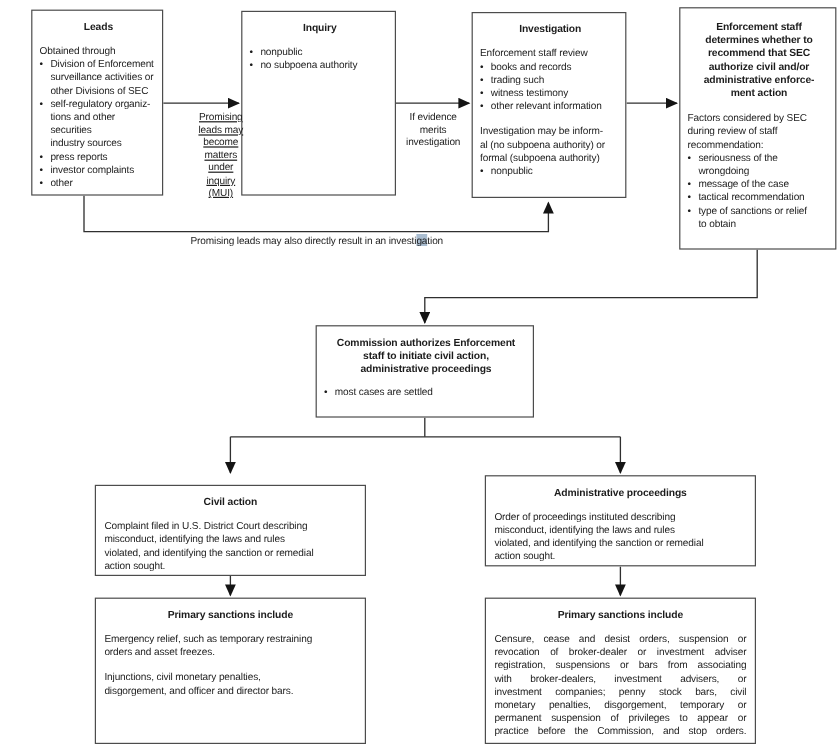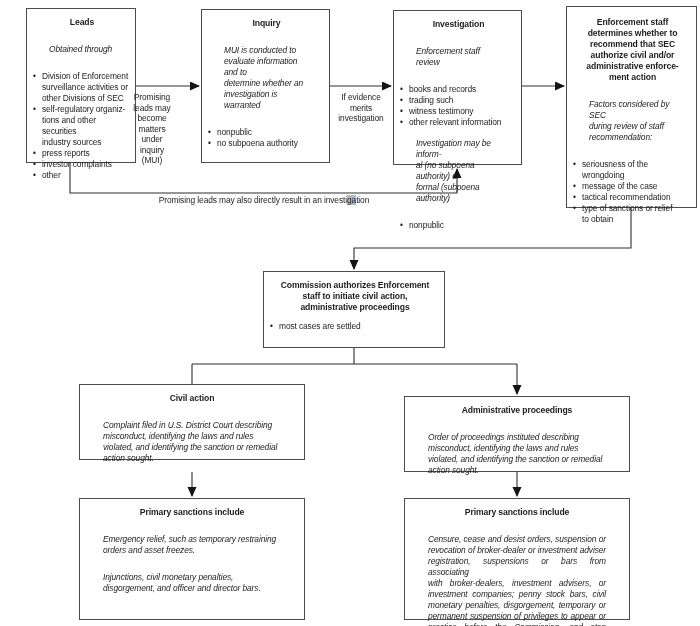--- a/index.html
+++ b/index.html
@@ -8,21 +8,21 @@
     font-family:"Liberation Sans","DejaVu Sans",sans-serif;
     font-size:8.4px;line-height:11px;color:#1c1c1c;letter-spacing:-0.1px;
     overflow:hidden;
   }
   .wires{position:absolute;left:0;top:0;}
   .box{
     position:absolute;box-sizing:border-box;background:#ffffff;
     border:1px solid #4c4c4c;padding:8px 4px 5px 6px;
   }
   .ttl{font-weight:bold;text-align:center;white-space:pre-line;margin:0 0 9px 0;font-size:8.6px;}
-  .para{white-space:pre-line;margin:16px;font-style:italic;}
+  .para{white-space:pre-line;margin:0;}
   .gap{margin-top:10px;}
   .bl{margin:0;}
   .bi{display:flex;align-items:flex-start;}
   .dot{flex:0 0 9px;width:9px;}
   .bt{flex:1;white-space:pre-line;}
   .elabel{position:absolute;text-align:center;white-space:pre-line;line-height:10.5px;}
   .caption{position:absolute;text-align:center;}
   .hl{background:#a9bccf;}
   .just{text-align:justify;text-align-last:justify;}
 </style>
@@ -76,24 +76,20 @@
         </div>
       <div class="bi">
           <span class="dot">•</span>
           <span class="bt">other</span>
         </div>
     </div>
   </div>
 
   <div class="box" style="left:201px;top:9px;width:129px;height:154px;">
     <div class="ttl">Inquiry</div>
-    <div class="para">MUI is conducted to
-evaluate information and to
-determine whether an
-investigation is warranted</div>
     <div class="bl gap">
       <div class="bi">
           <span class="dot">•</span>
           <span class="bt">nonpublic</span>
         </div>
       <div class="bi">
           <span class="dot">•</span>
           <span class="bt">no subpoena authority</span>
         </div>
     </div>
@@ -168,21 +164,21 @@
 staff to initiate civil action,
 administrative proceedings</div>
     <div class="bl">
       <div class="bi">
           <span class="dot">•</span>
           <span class="bt">most cases are settled</span>
         </div>
     </div>
   </div>
 
-  <div class="box" style="left:79px;top:384px;width:226px;height:76px;padding-left:7px;padding-right:7px;">
+  <div class="box" style="left:79px;top:404px;width:226px;height:76px;padding-left:7px;padding-right:7px;">
     <div class="ttl">Civil action</div>
     <div class="para">Complaint filed in U.S. District Court describing
 misconduct, identifying the laws and rules
 violated, and identifying the sanction or remedial
 action sought.</div>
   </div>
 
   <div class="box" style="left:404px;top:396px;width:226px;height:76px;padding-left:7px;padding-right:7px;">
     <div class="ttl">Administrative proceedings</div>
     <div class="para">Order of proceedings instituted describing
@@ -204,21 +200,21 @@
     <div class="para just">Censure, cease and desist orders, suspension or
 revocation of broker-dealer or investment adviser
 registration, suspensions or bars from associating
 with broker-dealers, investment advisers, or
 investment companies; penny stock bars, civil
 monetary penalties, disgorgement, temporary or
 permanent suspension of privileges to appear or
 practice before the Commission, and stop orders.</div>
   </div>
 
-  <div class="elabel" style="left:122px;top:92px;width:60px;">Promising
+  <div class="elabel" style="left:154px;top:92px;width:60px;text-decoration:underline;">Promising
 leads may
 become
 matters
 under
 inquiry
 (MUI)</div>
   <div class="elabel" style="left:325px;top:92px;width:72px;">If evidence
 merits
 investigation</div>
   <div class="caption" style="left:134px;top:195px;width:260px;"><span>Promising leads may also directly result in an investi</span><span class="hl">ga</span><span>tion</span></div>

